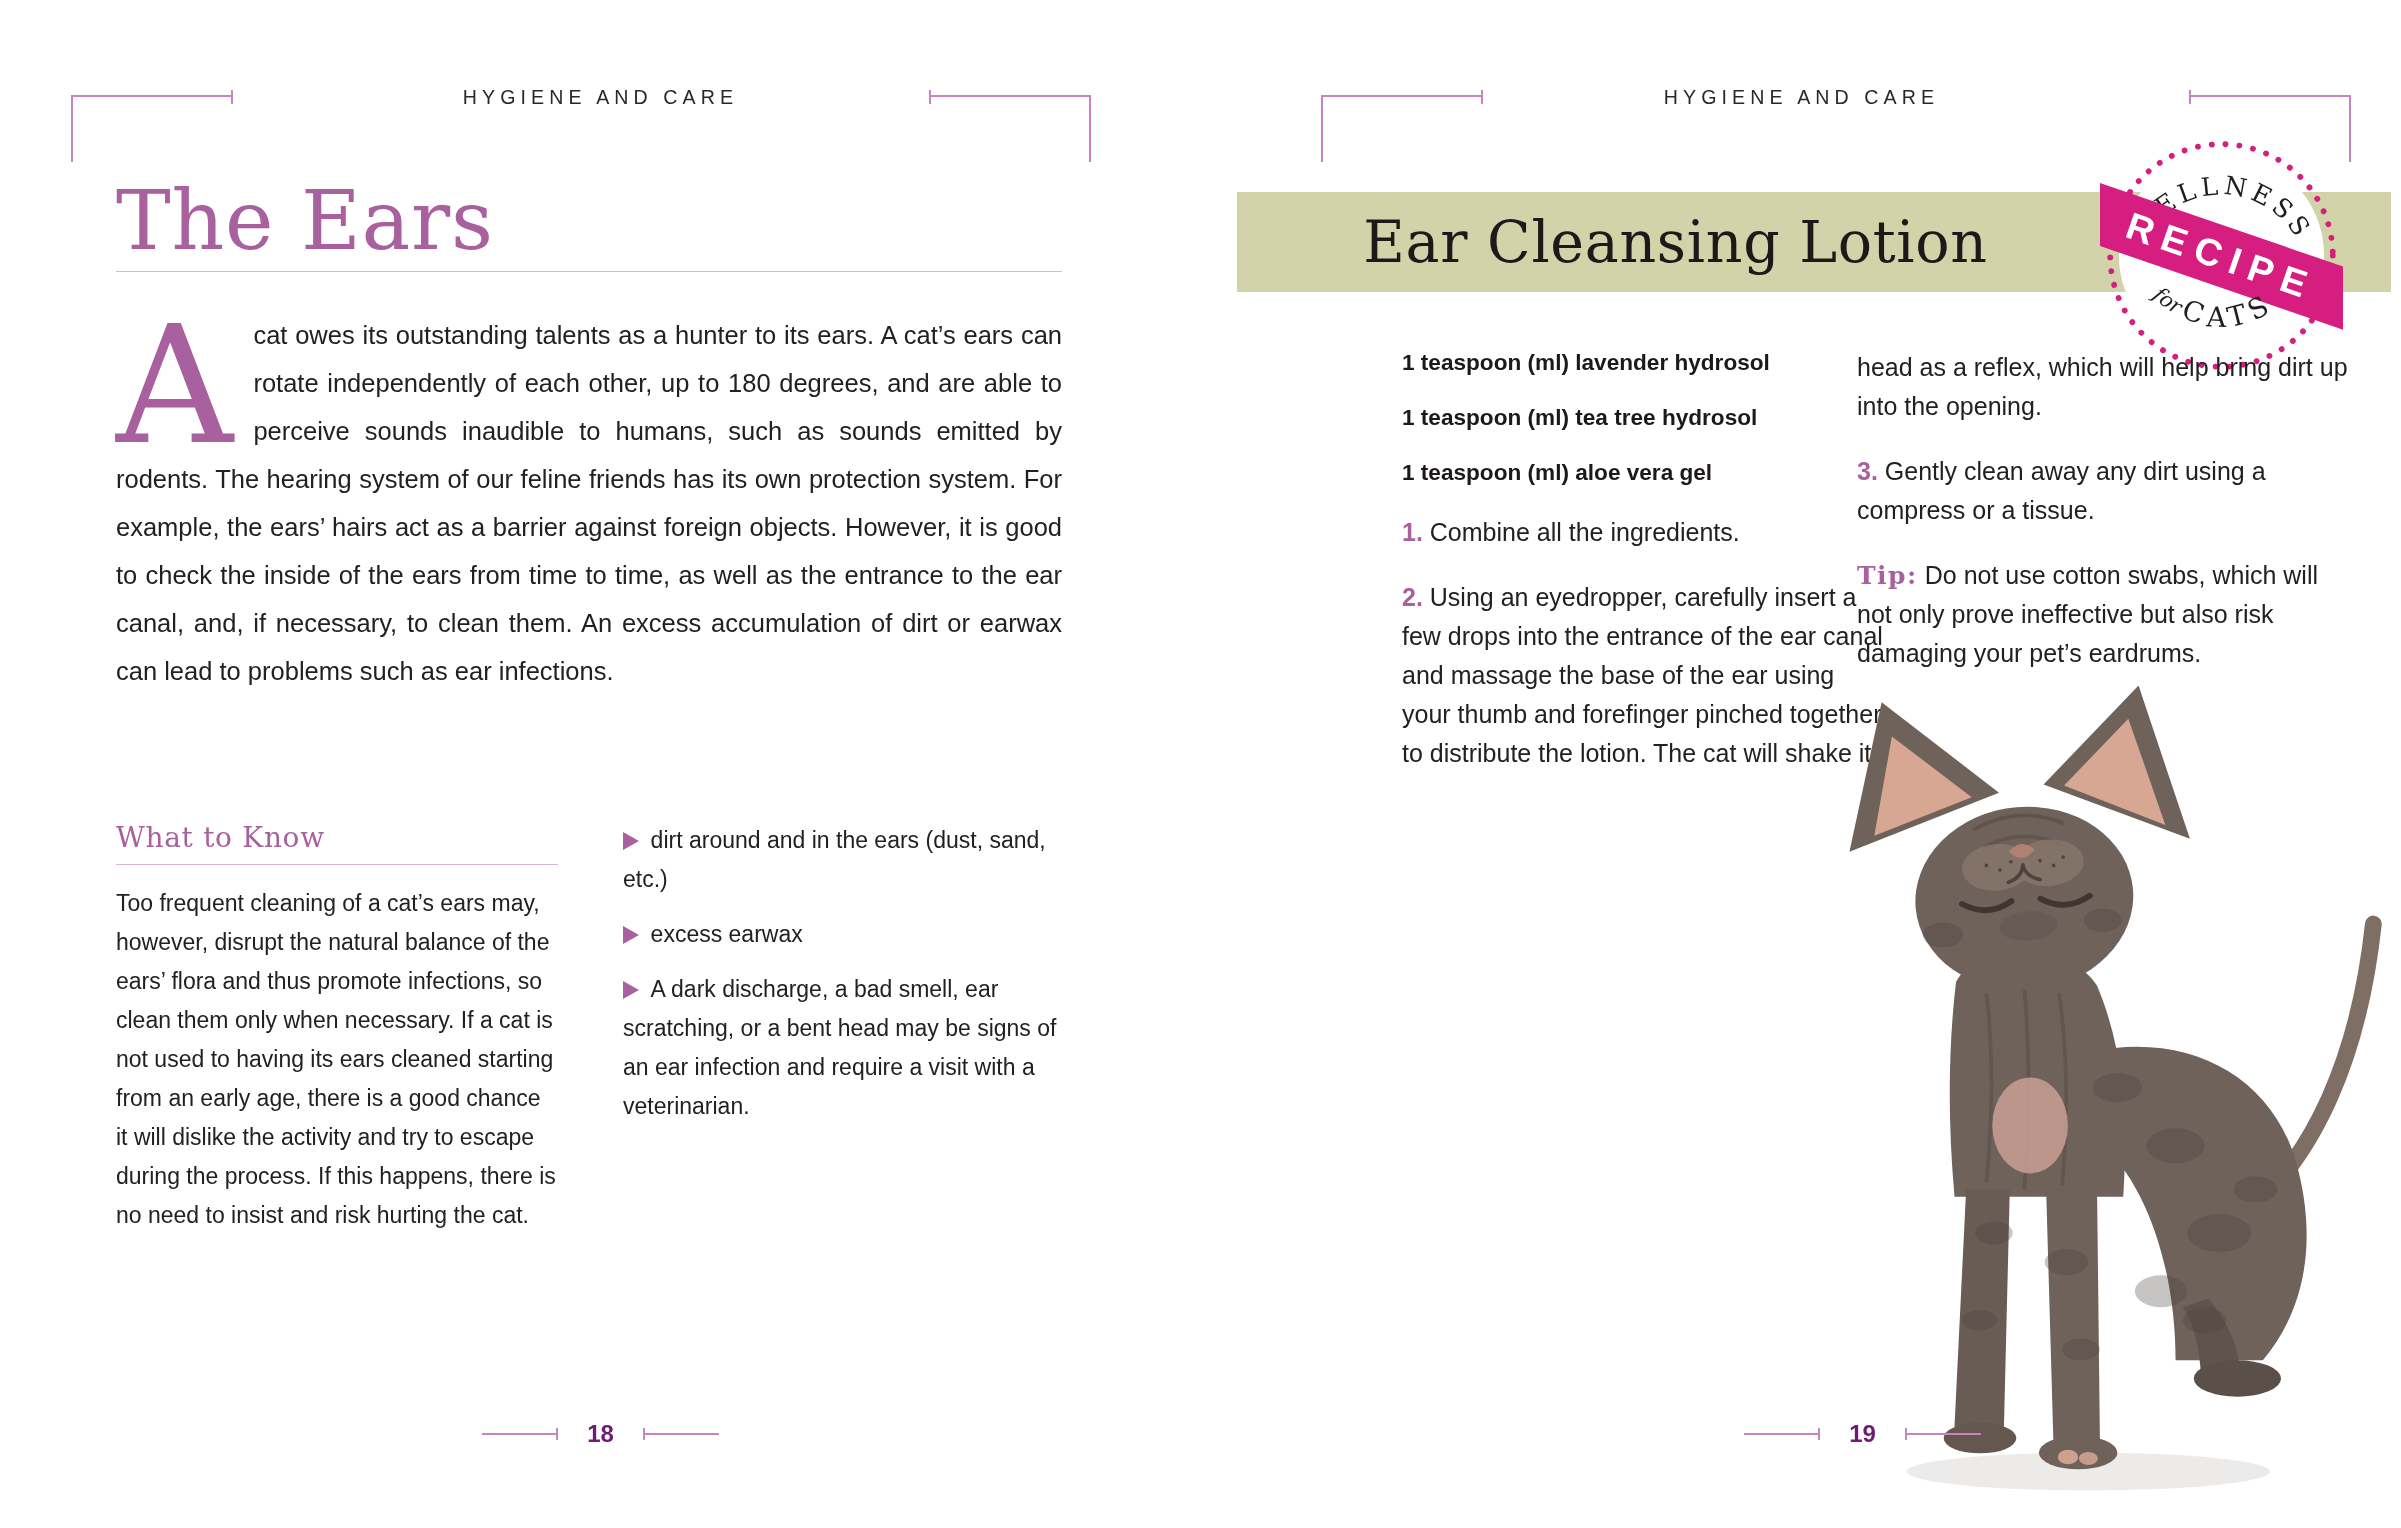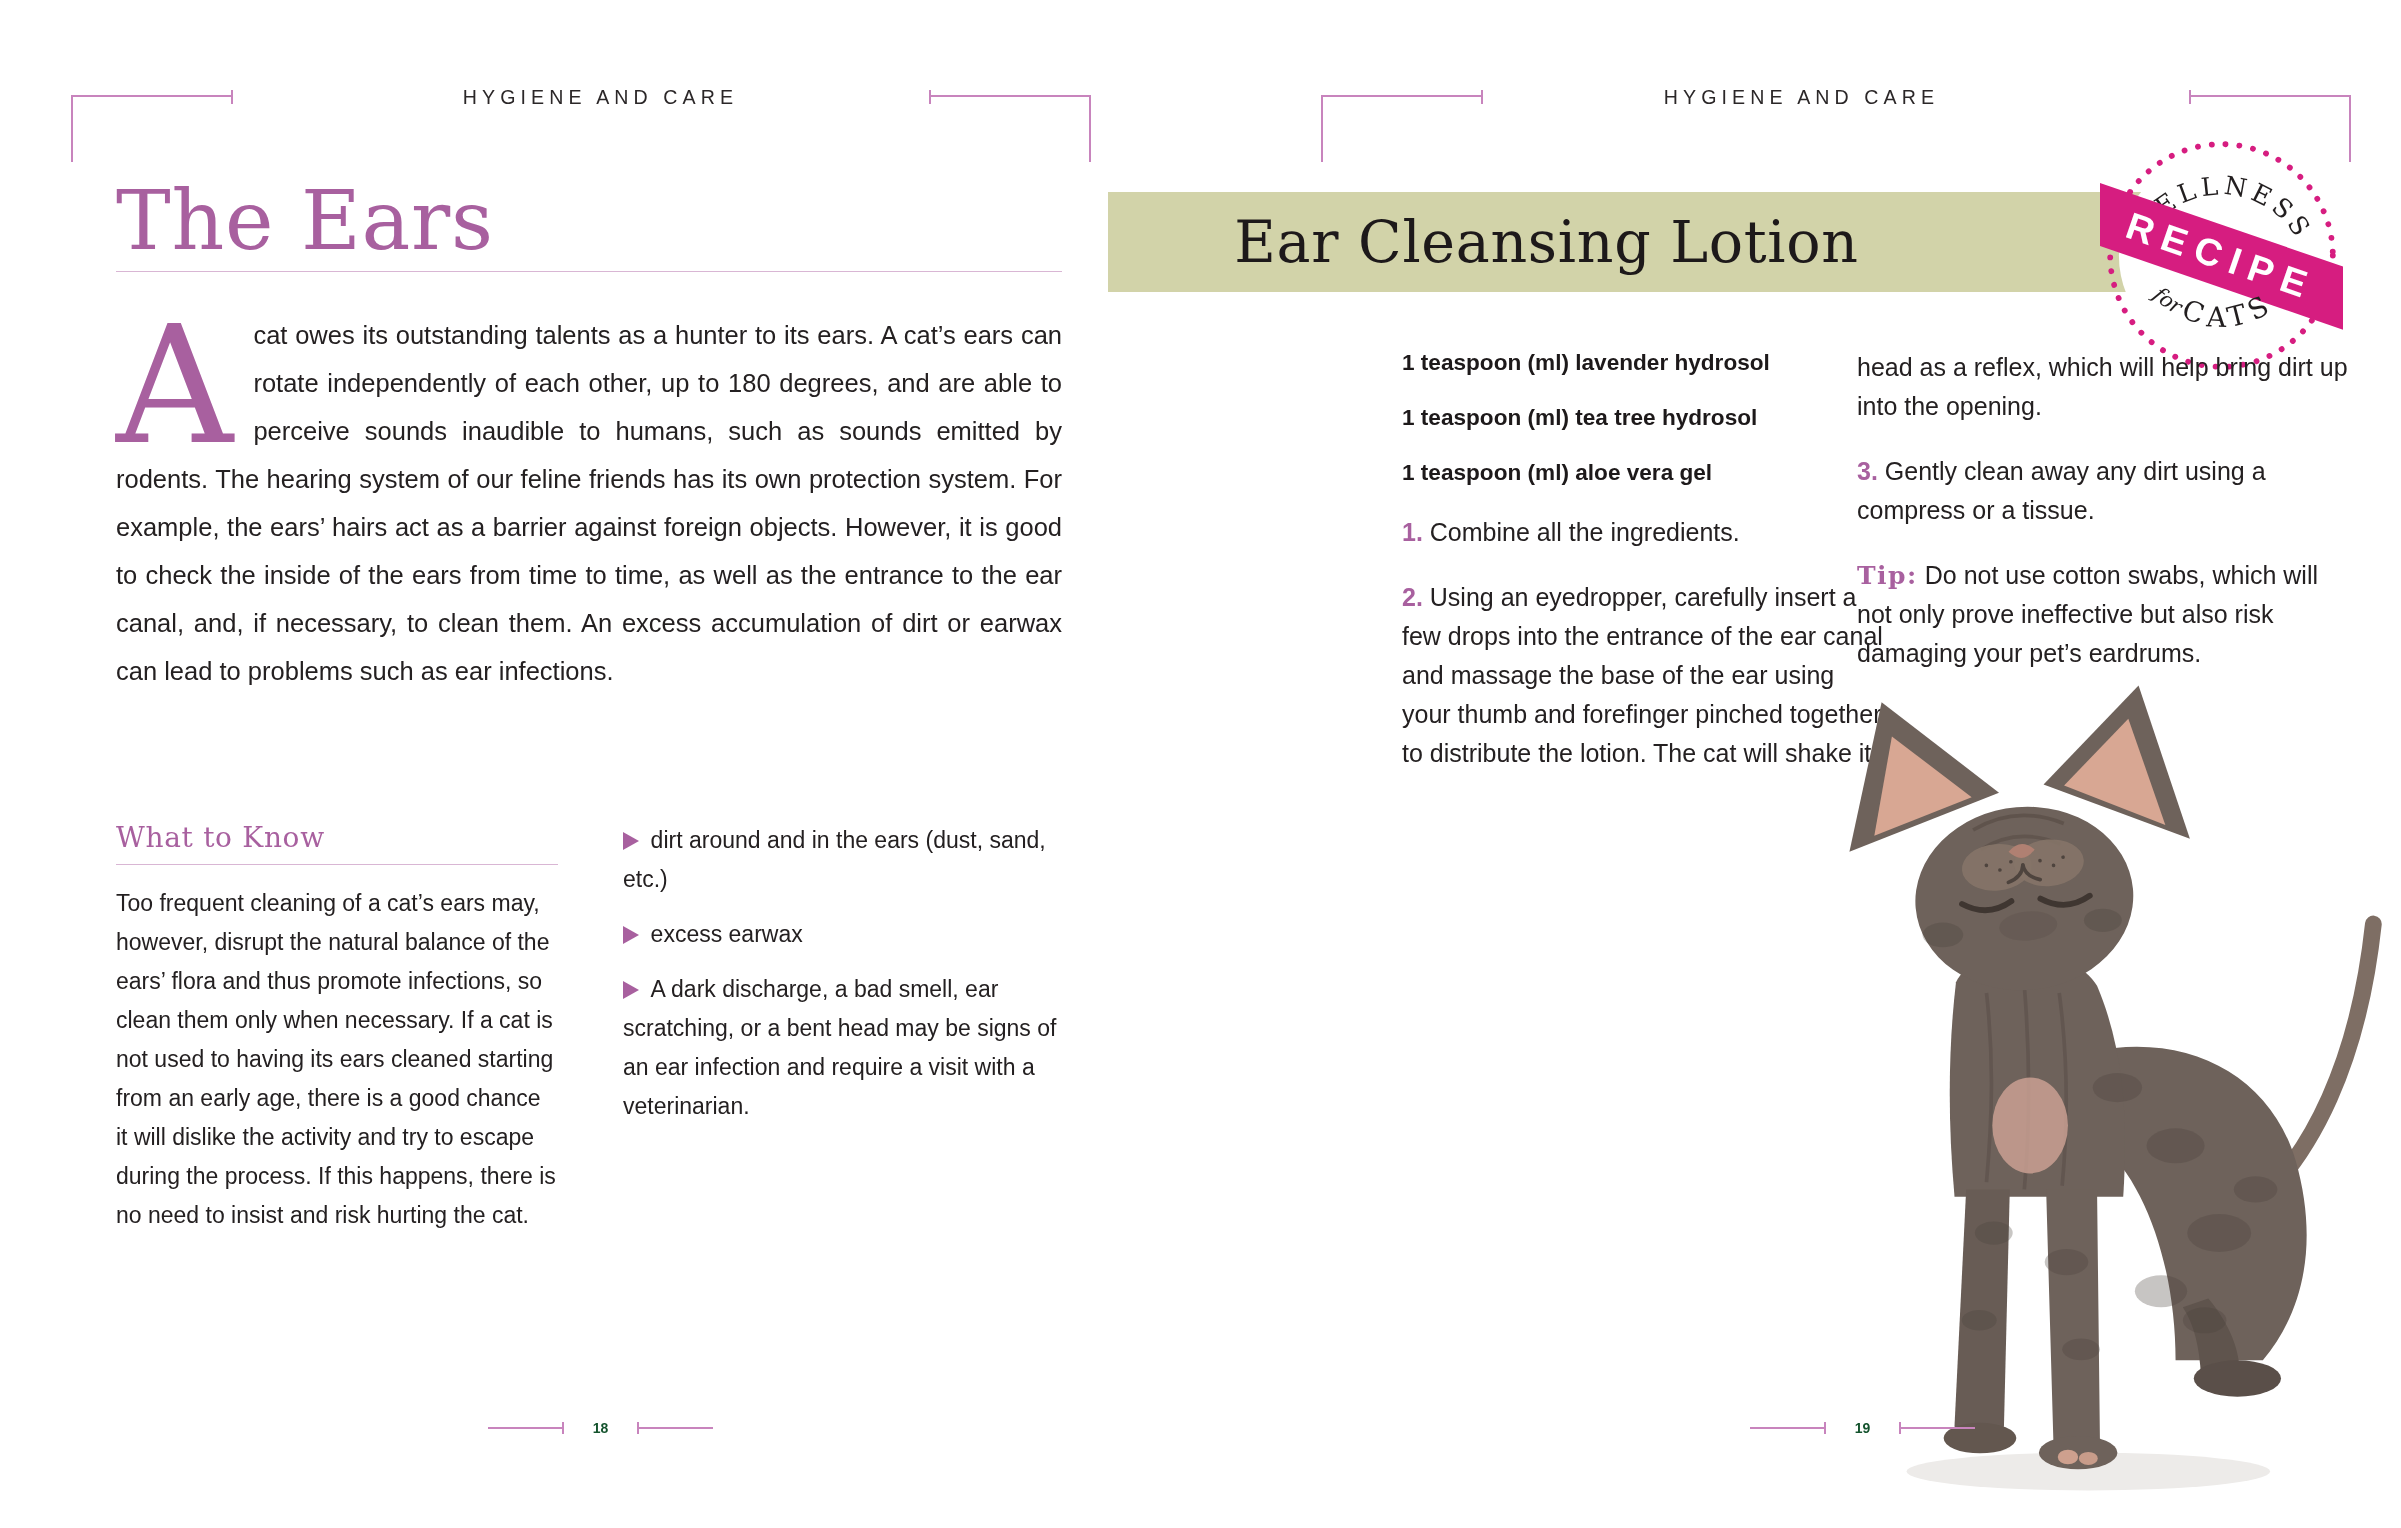--- a/index.html
+++ b/index.html
@@ -48,27 +48,27 @@
   .warn-list{list-style:none;}
   .warn-list li{margin-bottom:16px;}
   .tri{display:inline-block;width:0;height:0;border-left:16px solid var(--purple);
     border-top:9.5px solid transparent;border-bottom:9.5px solid transparent;
     margin-right:11.6px;vertical-align:baseline;position:relative;top:1.5px;}
 
   
   .page-footer{position:absolute;top:1420px;width:1201px;display:flex;
     justify-content:center;align-items:center;gap:29px;}
   .pf-left{left:0;} .pf-right{left:1262px;}
-  .page-num{font-size:14px;font-weight:bold;color:#14532d;}
+  .page-num{font-size:24px;font-weight:bold;color:#701a75;}
   .pline{width:76px;height:2.2px;background:var(--rule);position:relative;}
   .pline.lft::after{content:"";position:absolute;right:0;top:-5.1px;width:2.2px;height:12.4px;background:var(--rule);}
   .pline.rgt::after{content:"";position:absolute;left:0;top:-5.1px;width:2.2px;height:12.4px;background:var(--rule);}
 
   
-  .banner{position:absolute;left:1108px;top:192px;width:1154px;height:100px;background:var(--olive);}
+  .banner{position:absolute;left:1237px;top:192px;width:1154px;height:100px;background:var(--olive);}
   .banner h1{position:absolute;left:87px;right:364px;top:0;height:100px;
     display:flex;align-items:center;justify-content:center;
     font-family:var(--serif);font-weight:400;font-size:57px;color:#1d191a;letter-spacing:0.7px;}
   .stamp{position:absolute;left:2100px;top:134px;width:243px;height:243px;}
 
   .rcol{position:absolute;top:348px;}
   .c1{left:1402px;width:483px;}
   .c2{left:1857px;width:492px;}
   .ing{font-weight:bold;font-size:22.6px;line-height:29px;margin-bottom:26px;color:#1d191a;}
   .step{font-size:25px;line-height:39px;margin-bottom:26px;color:var(--ink);}

